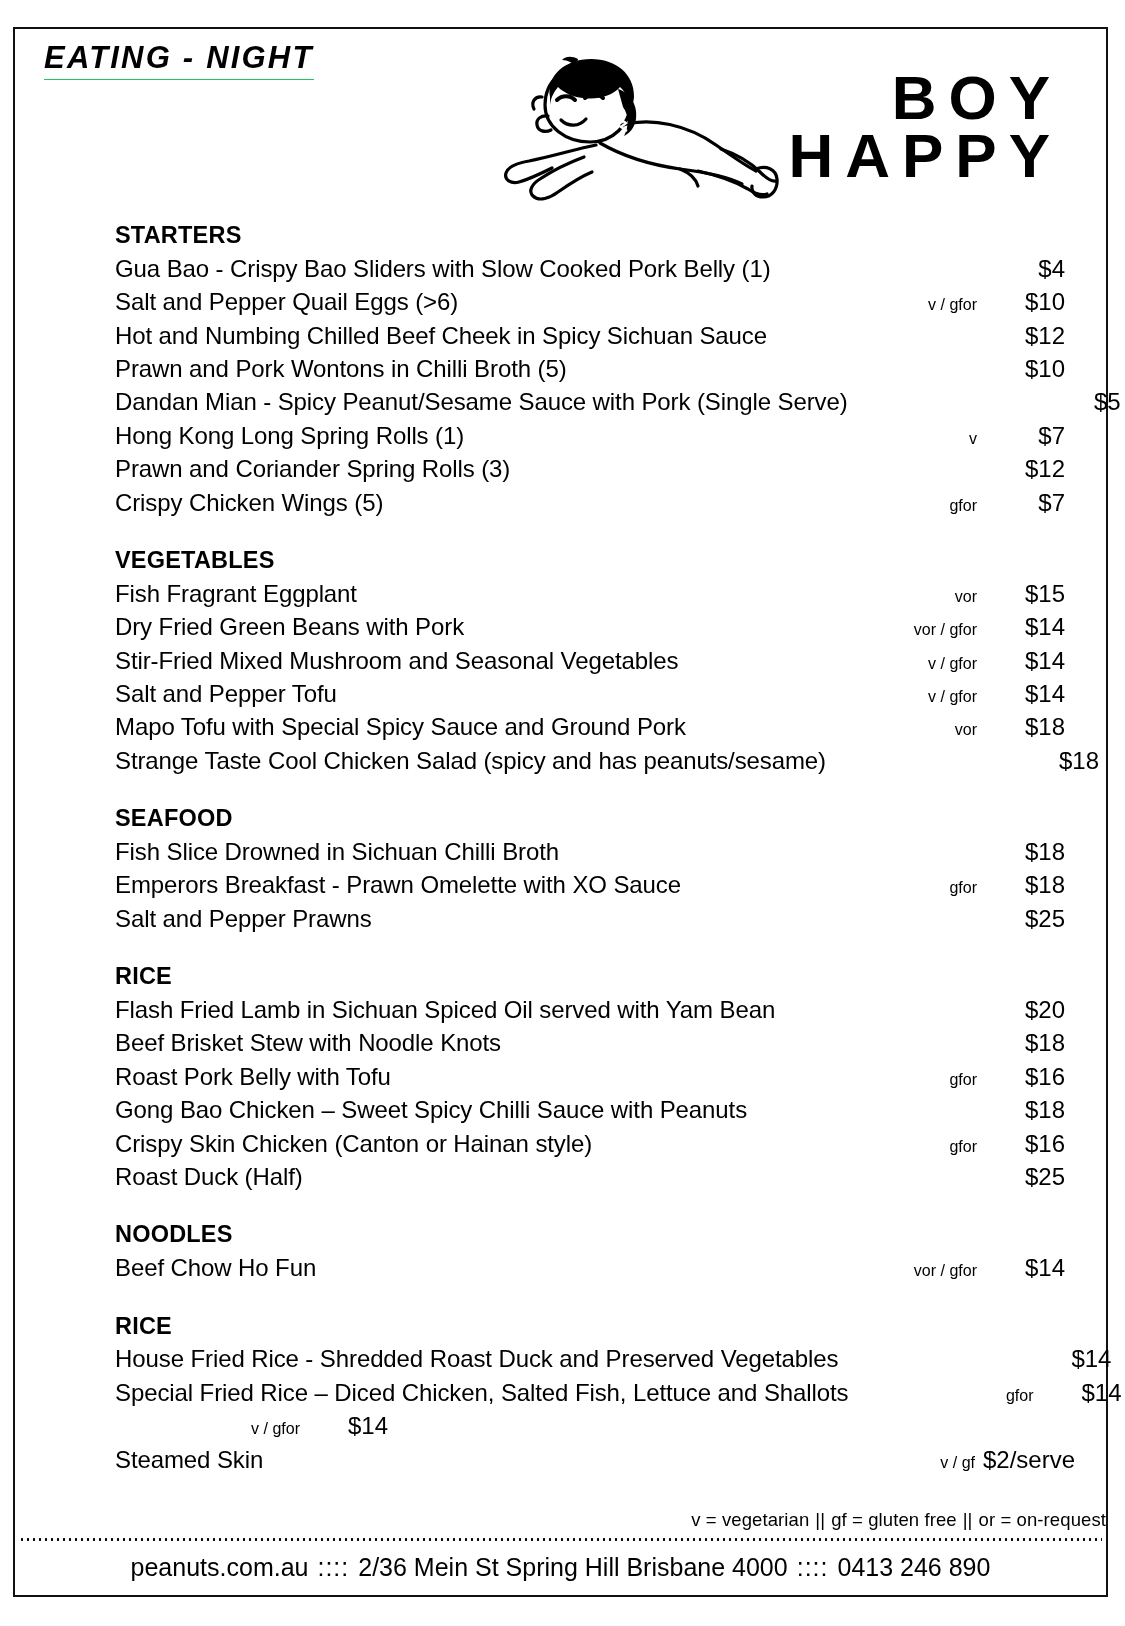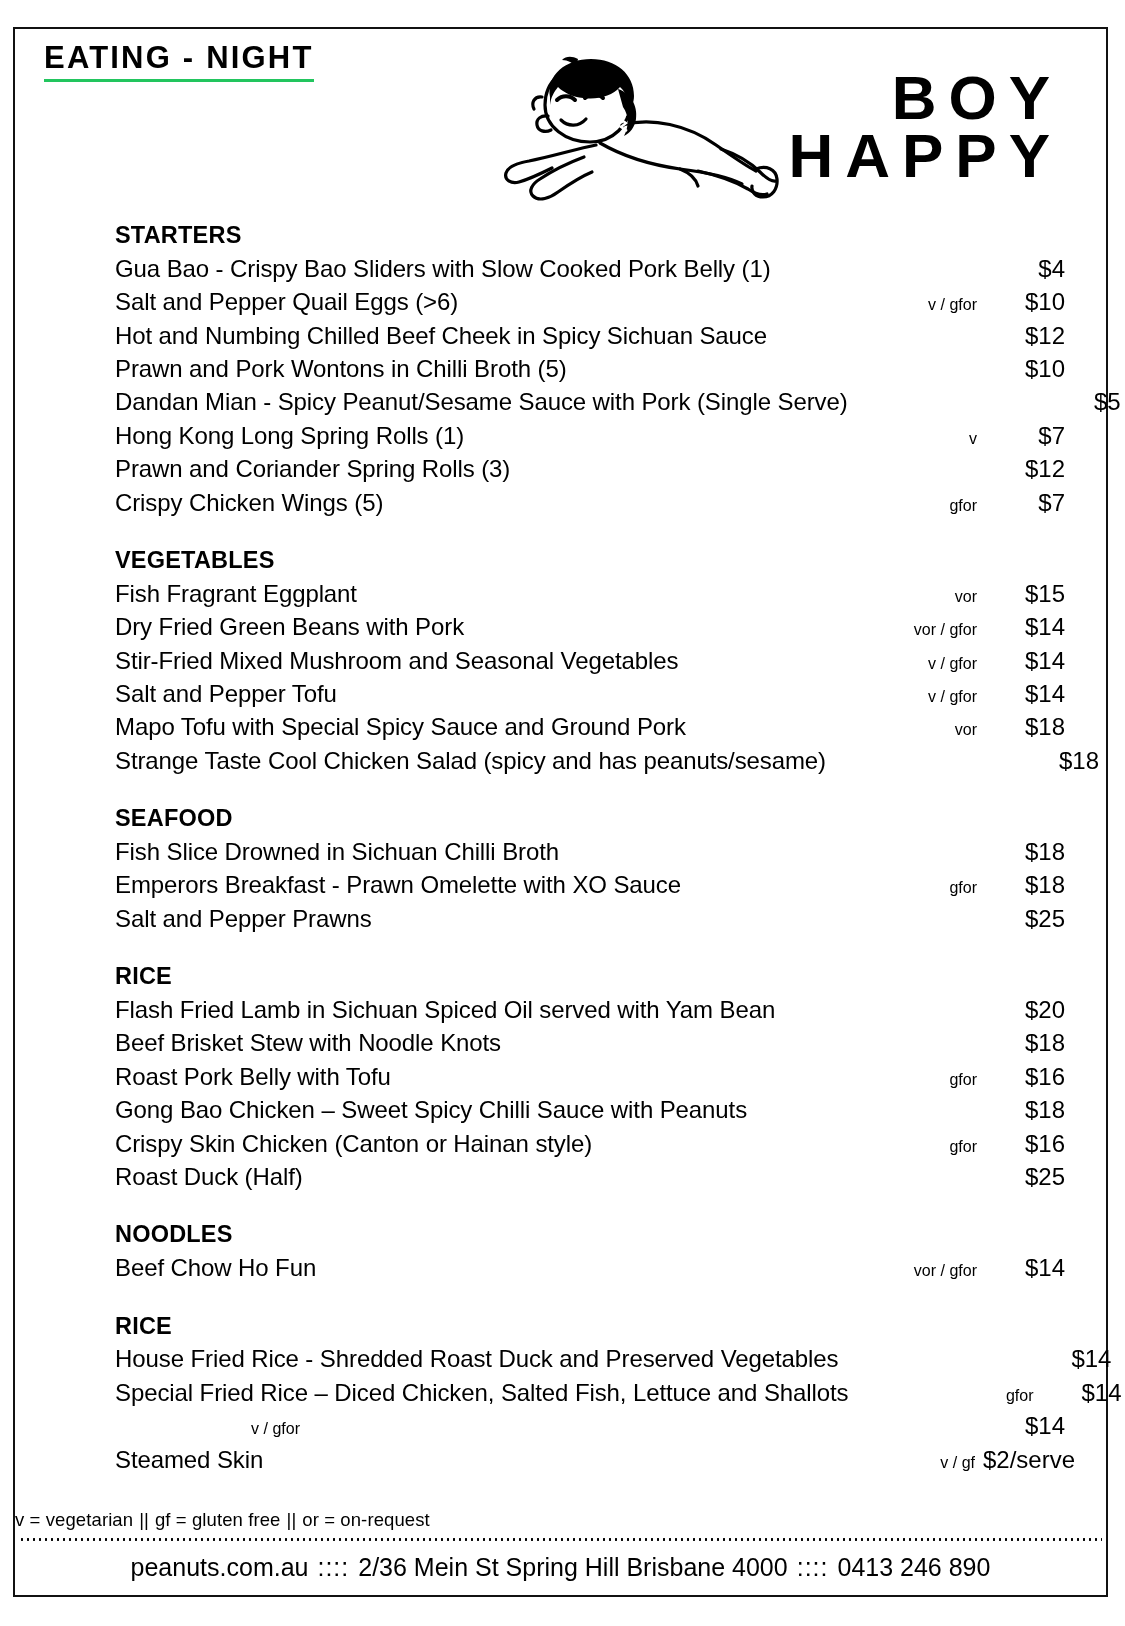--- a/index.html
+++ b/index.html
@@ -31,24 +31,25 @@
     position: relative;
     height: 160px;
   }
   .eating-title {
     position: absolute;
     left: 29px;
     top: 12px;
     font-size: 31px;
     font-weight: bold;
     letter-spacing: 2.2px;
-    border-bottom: 3px solid #22c55e;
+    border-bottom: 1px solid #22c55e;
     padding-bottom: 3px;
     line-height: 1.12;
     white-space: nowrap;
+    font-style: italic;
   }
   .logo-wrap {
     position: absolute;
     right: 44px;
     top: 6px;
     display: flex;
     align-items: flex-start;
   }
   .logo-baby {
     width: 300px;
@@ -89,21 +90,20 @@
     font-size: 23.5px;
     font-weight: bold;
     letter-spacing: 0.2px;
     margin-bottom: 6px;
     line-height: 1.1;
   }
   .item {
     display: flex;
     align-items: baseline;
     height: 33.4px;
-    justify-content: space-between;
   }
   .item-name {
     flex: 1 1 auto;
     font-size: 24px;
     font-weight: 300;
     letter-spacing: -0.1px;
     white-space: nowrap;
   }
   .item-diet {
     flex: 0 0 auto;
@@ -130,21 +130,21 @@
 
   
   .footer {
     position: absolute;
     left: 0;
     right: 0;
     bottom: 0;
     width: 100%;
   }
   .legend {
-    text-align: left;
+    text-align: right;
     font-size: 18.5px;
     font-weight: 300;
     letter-spacing: 0.1px;
     padding-bottom: 7px;
   }
   .legend .bar {
     padding: 0 6px;
     font-weight: 300;
   }
   .dotted-rule {

